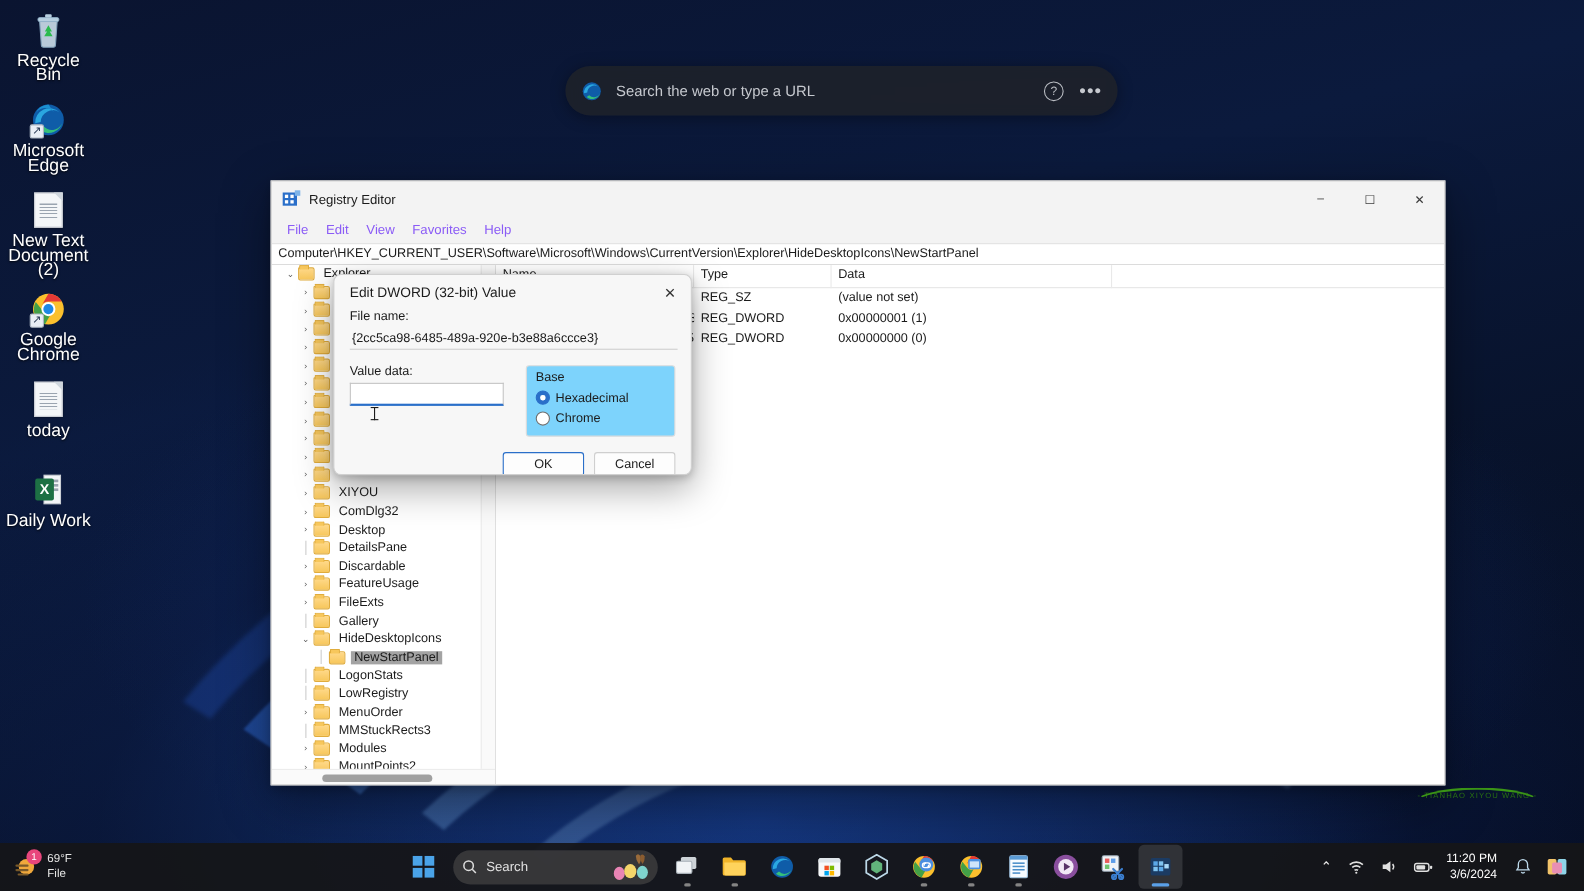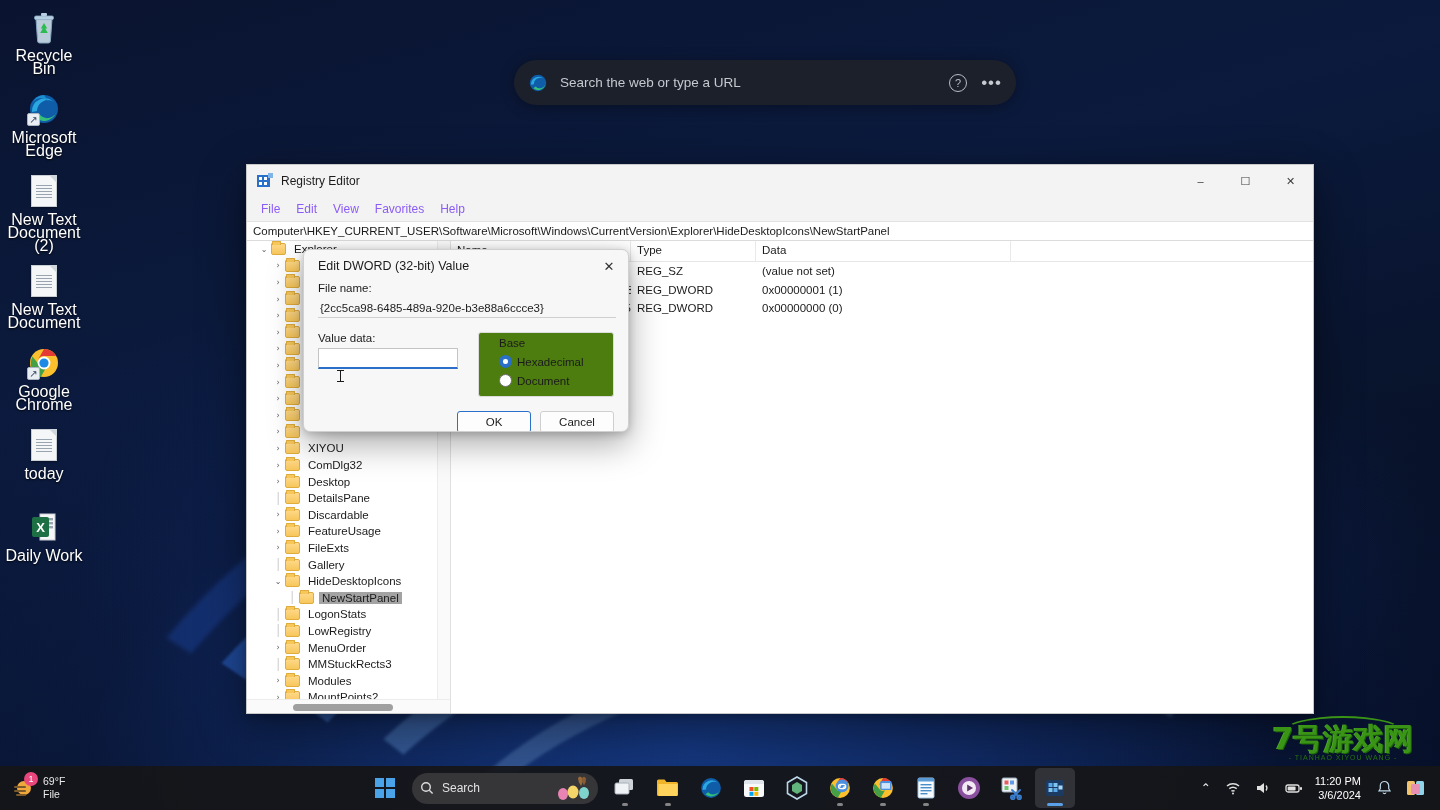--- a/index.html
+++ b/index.html
@@ -243,21 +243,21 @@
     position: absolute; left: 22px; top: 22px; width: 1px; height: 12px;
     background: #1b1b1b;
   }
   .ibeam::before, .ibeam::after {
     content: ""; position: absolute; left: -3px; width: 7px; height: 1px; background: #1b1b1b;
   }
   .ibeam::before { top: 0; }
   .ibeam::after { bottom: 0; }
   .group-base {
     margin-left: 10px; flex: 1; border: 1px solid #dcdcdc; border-radius: 3px;
-    padding: 4px 20px 6px; position: relative; background: #4d7c0f;
+    padding: 4px 8px 6px; position: relative; background: #7dd3fc;
   }
   .group-base > .gtitle {
     font-size: 11.5px; color: #1b1b1b; margin-bottom: 3px;
   }
   .radio-row { display: flex; align-items: center; height: 19px; font-size: 11.5px; color: #1b1b1b; }
   .radio {
     width: 13px; height: 13px; border-radius: 50%; border: 1.3px solid #707070;
     margin-right: 5px; background: #fff; position: relative; flex: none;
   }
   .radio.on { border-color: #2a6fc9; background: #2a6fc9; }
@@ -379,26 +379,20 @@
       <div class="lbl">Microsoft Edge</div>
     </div>
 
     <div class="dicon">
       <div class="glyph">
           <div class="ic-doc"></div>
         </div>
       <div class="lbl">New Text Document (2)</div>
     </div>
 
-    <div class="dicon">
-      <div class="glyph">
-          <div class="ic-doc"></div>
-        </div>
-      <div class="lbl">New Text Document</div>
-    </div>
 
     <div class="dicon">
       <div class="glyph">
         <svg width="34" height="34" viewBox="0 0 34 34">
           <circle cx="17" cy="17" r="14" fill="#fbc02d"></circle>
           <path d="M17 3 a14 14 0 0 1 12.1 7 H17 a7 7 0 0 0 -6 3.4 Z" fill="#e53935"></path>
           <path d="M5.5 10.5 a14 14 0 0 0 8.4 20.2 l6 -10.4 a7 7 0 0 1 -8.9 -2.9 Z" fill="#43a047"></path>
           <circle cx="17" cy="17" r="6.4" fill="#fff"></circle>
           <circle cx="17" cy="17" r="4.6" fill="#1e88e5"></circle>
         </svg>
@@ -680,35 +674,34 @@
         </div>
 
         <div class="group-base">
           <div class="gtitle">Base</div>
           <label class="radio-row">
             <span class="radio on"></span>
             <span>Hexadecimal</span>
           </label>
           <label class="radio-row">
             <span class="radio"></span>
-            <span>Document</span>
+            <span>Chrome</span>
           </label>
         </div>
       </div>
 
       <div class="btn-row">
         <div class="dlgbtn primary">OK</div>
         <div class="dlgbtn">Cancel</div>
       </div>
     </div>
   </div>
 
   <div id="watermark">
     <div class="wm-arc"></div>
-    <div class="wm-main">7号游戏网</div>
     <div class="wm-sub">- TIANHAO XIYOU WANG -</div>
   </div>
 
   <div id="taskbar">
 
     <div id="weather">
       <span class="wicon">
         <svg width="26" height="24" viewBox="0 0 26 24">
           <circle cx="14" cy="12" r="7" fill="#f0a83c"></circle>
           <rect x="4" y="10" width="12" height="2" rx="1" fill="#7a5a2a"></rect>

